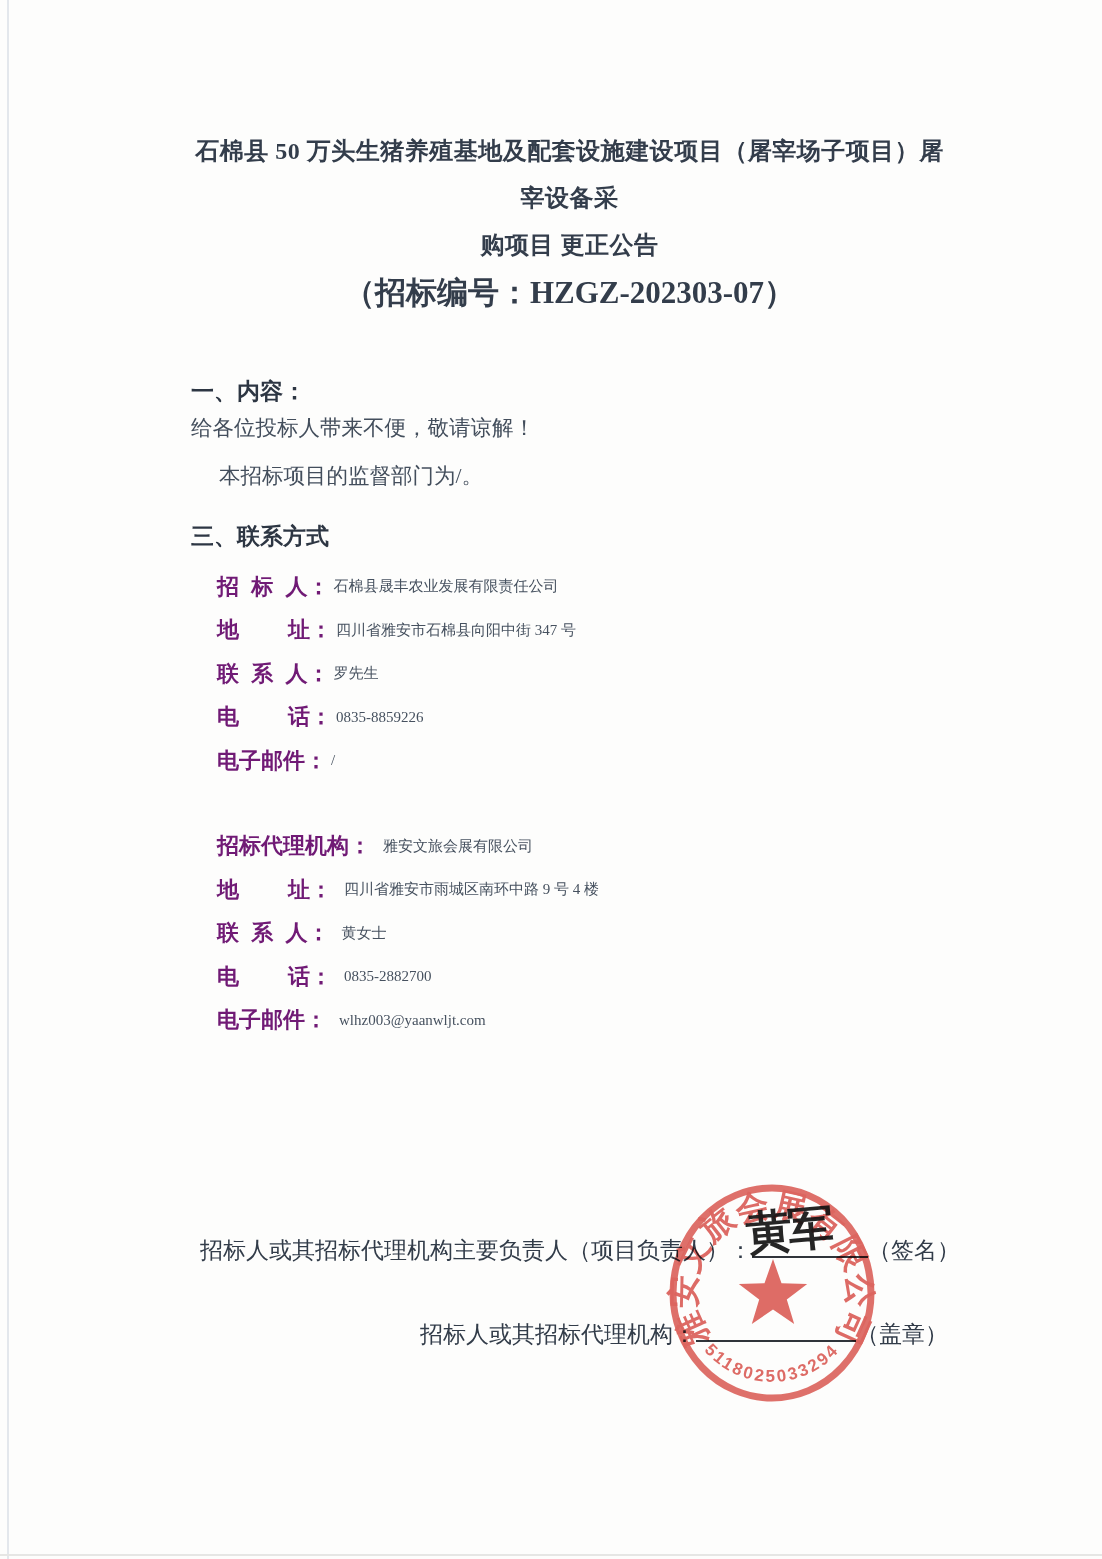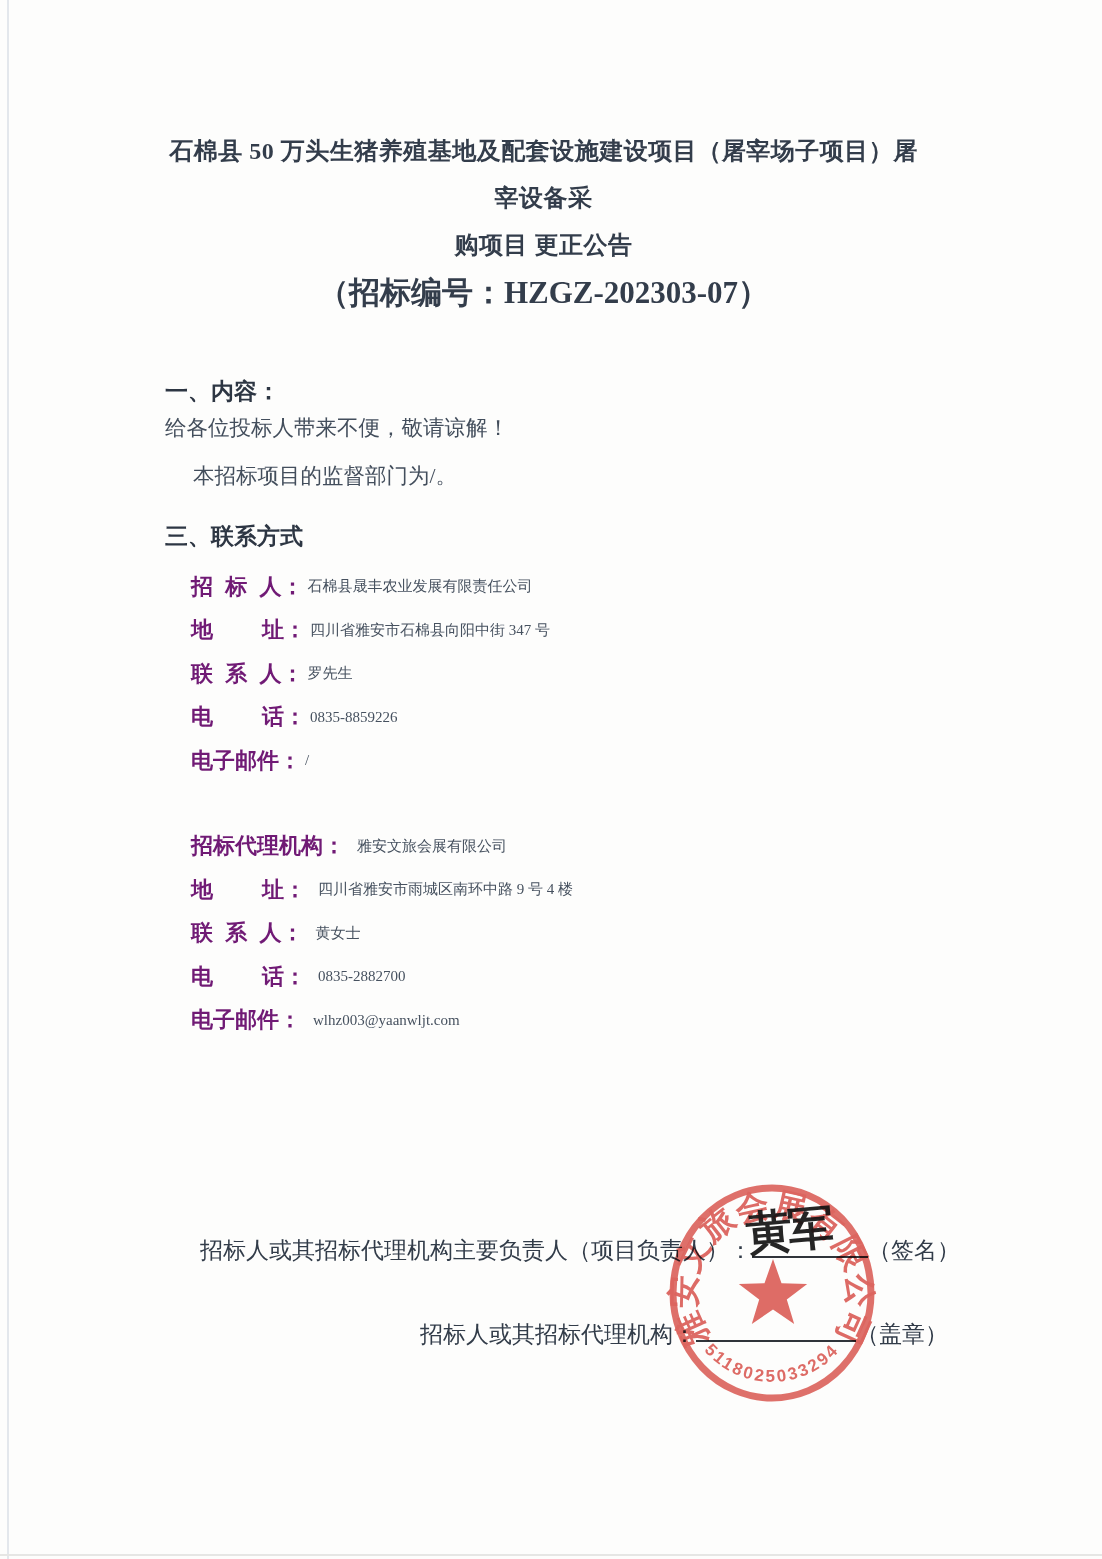--- a/index.html
+++ b/index.html
@@ -18,21 +18,21 @@
     position: absolute; left: 7px; top: 0; bottom: 0; width: 2px;
     background: #e3e7ec;
   }
   .scan-edge-bottom {
     position: absolute; left: 0; right: 0; bottom: 3px; height: 2px;
     background: #e6e6e4;
   }
 
   .content {
     position: absolute;
-    left: 165px;
+    left: 191px;
     top: 128px;
     width: 757px;
   }
 
   .title-block {
     text-align: center;
     font-weight: bold;
     font-size: 24px;
     line-height: 47px;
     color: #333d4b;

